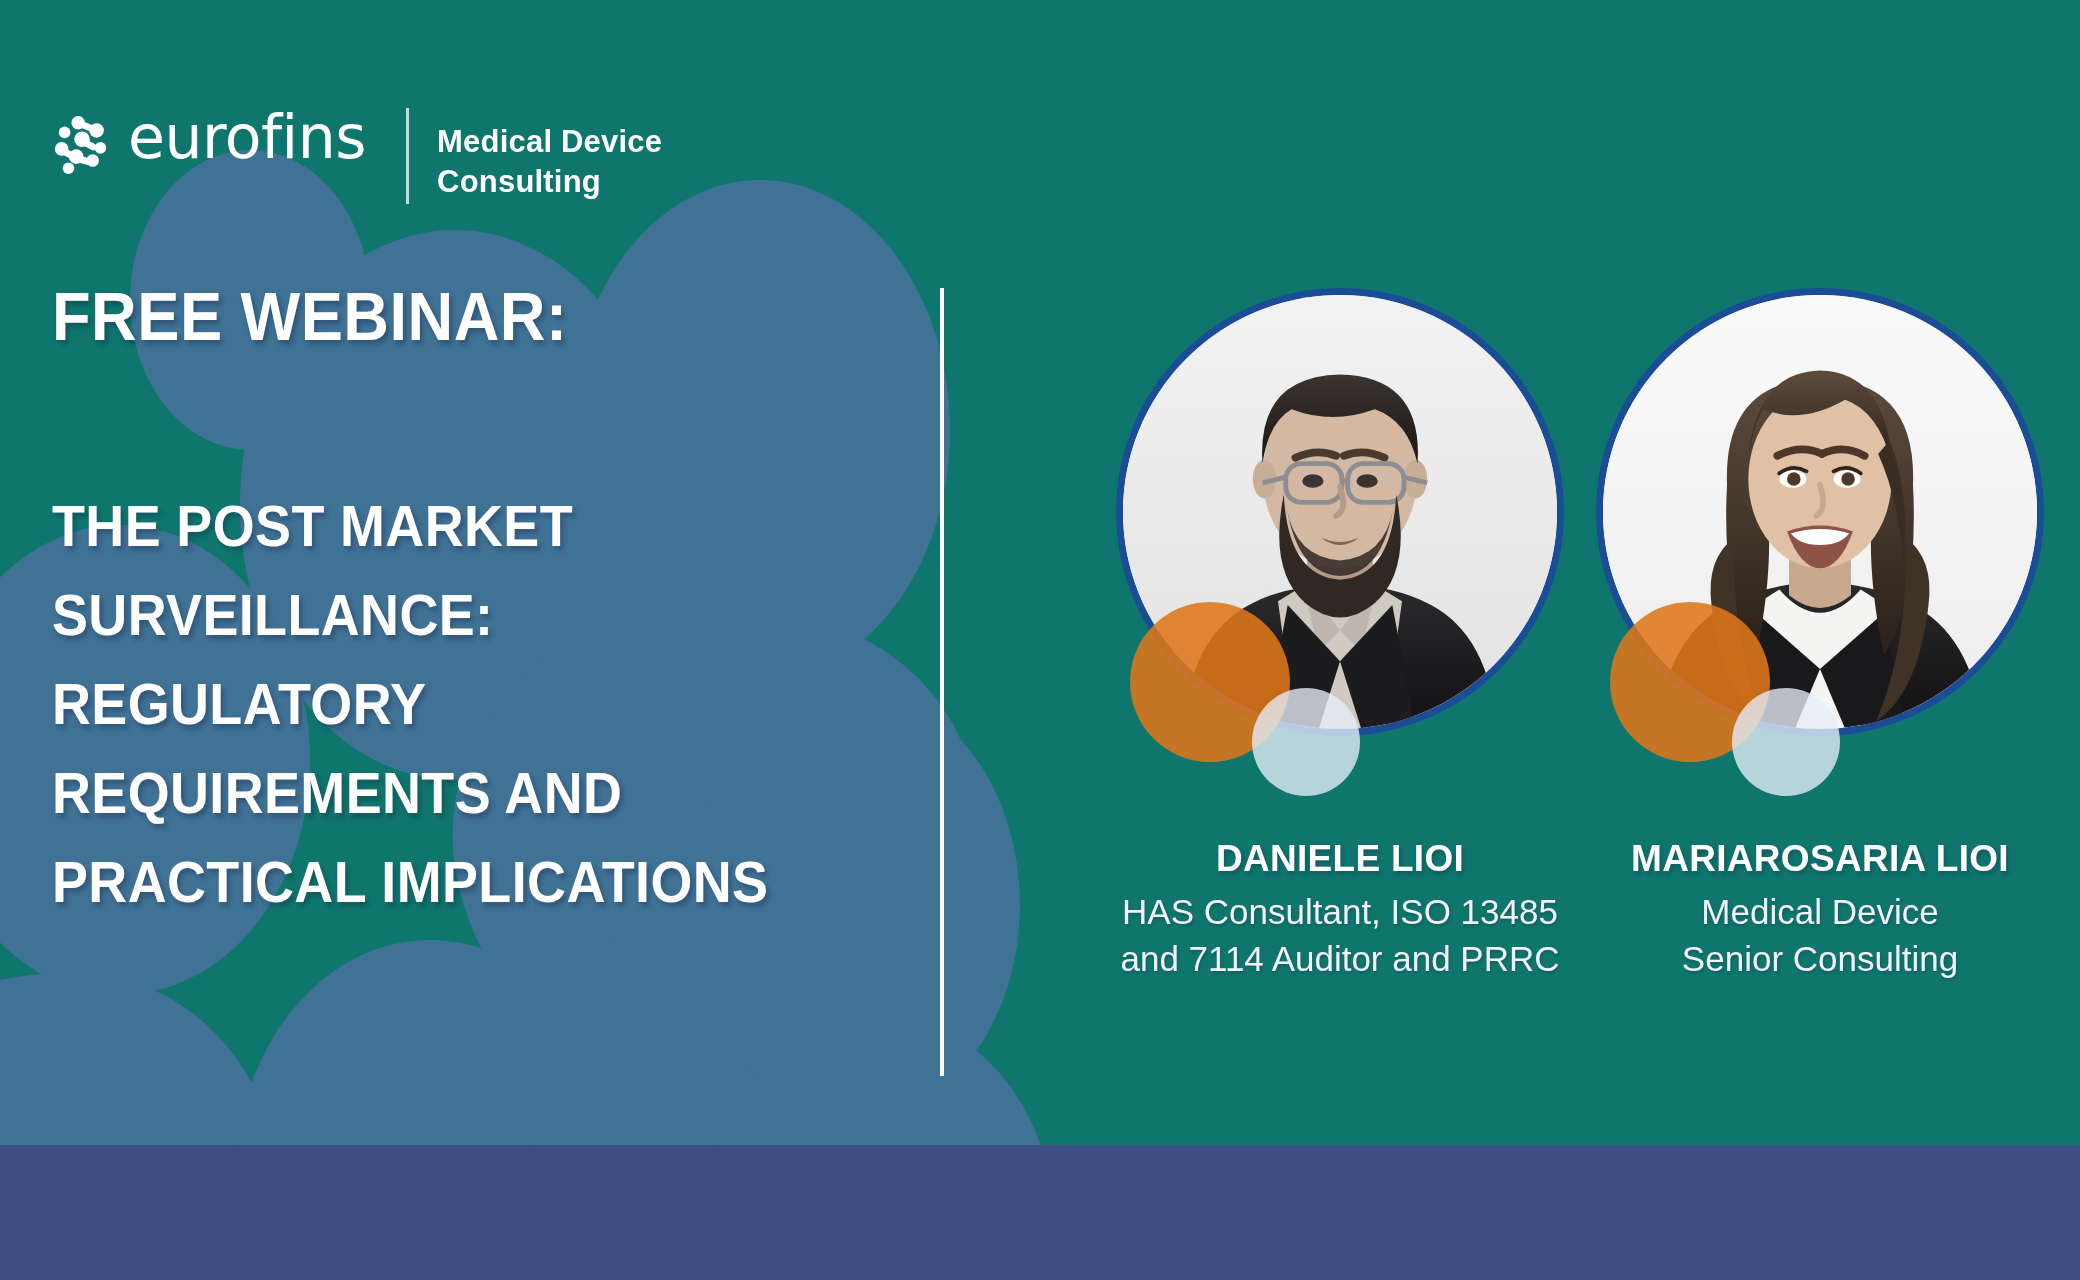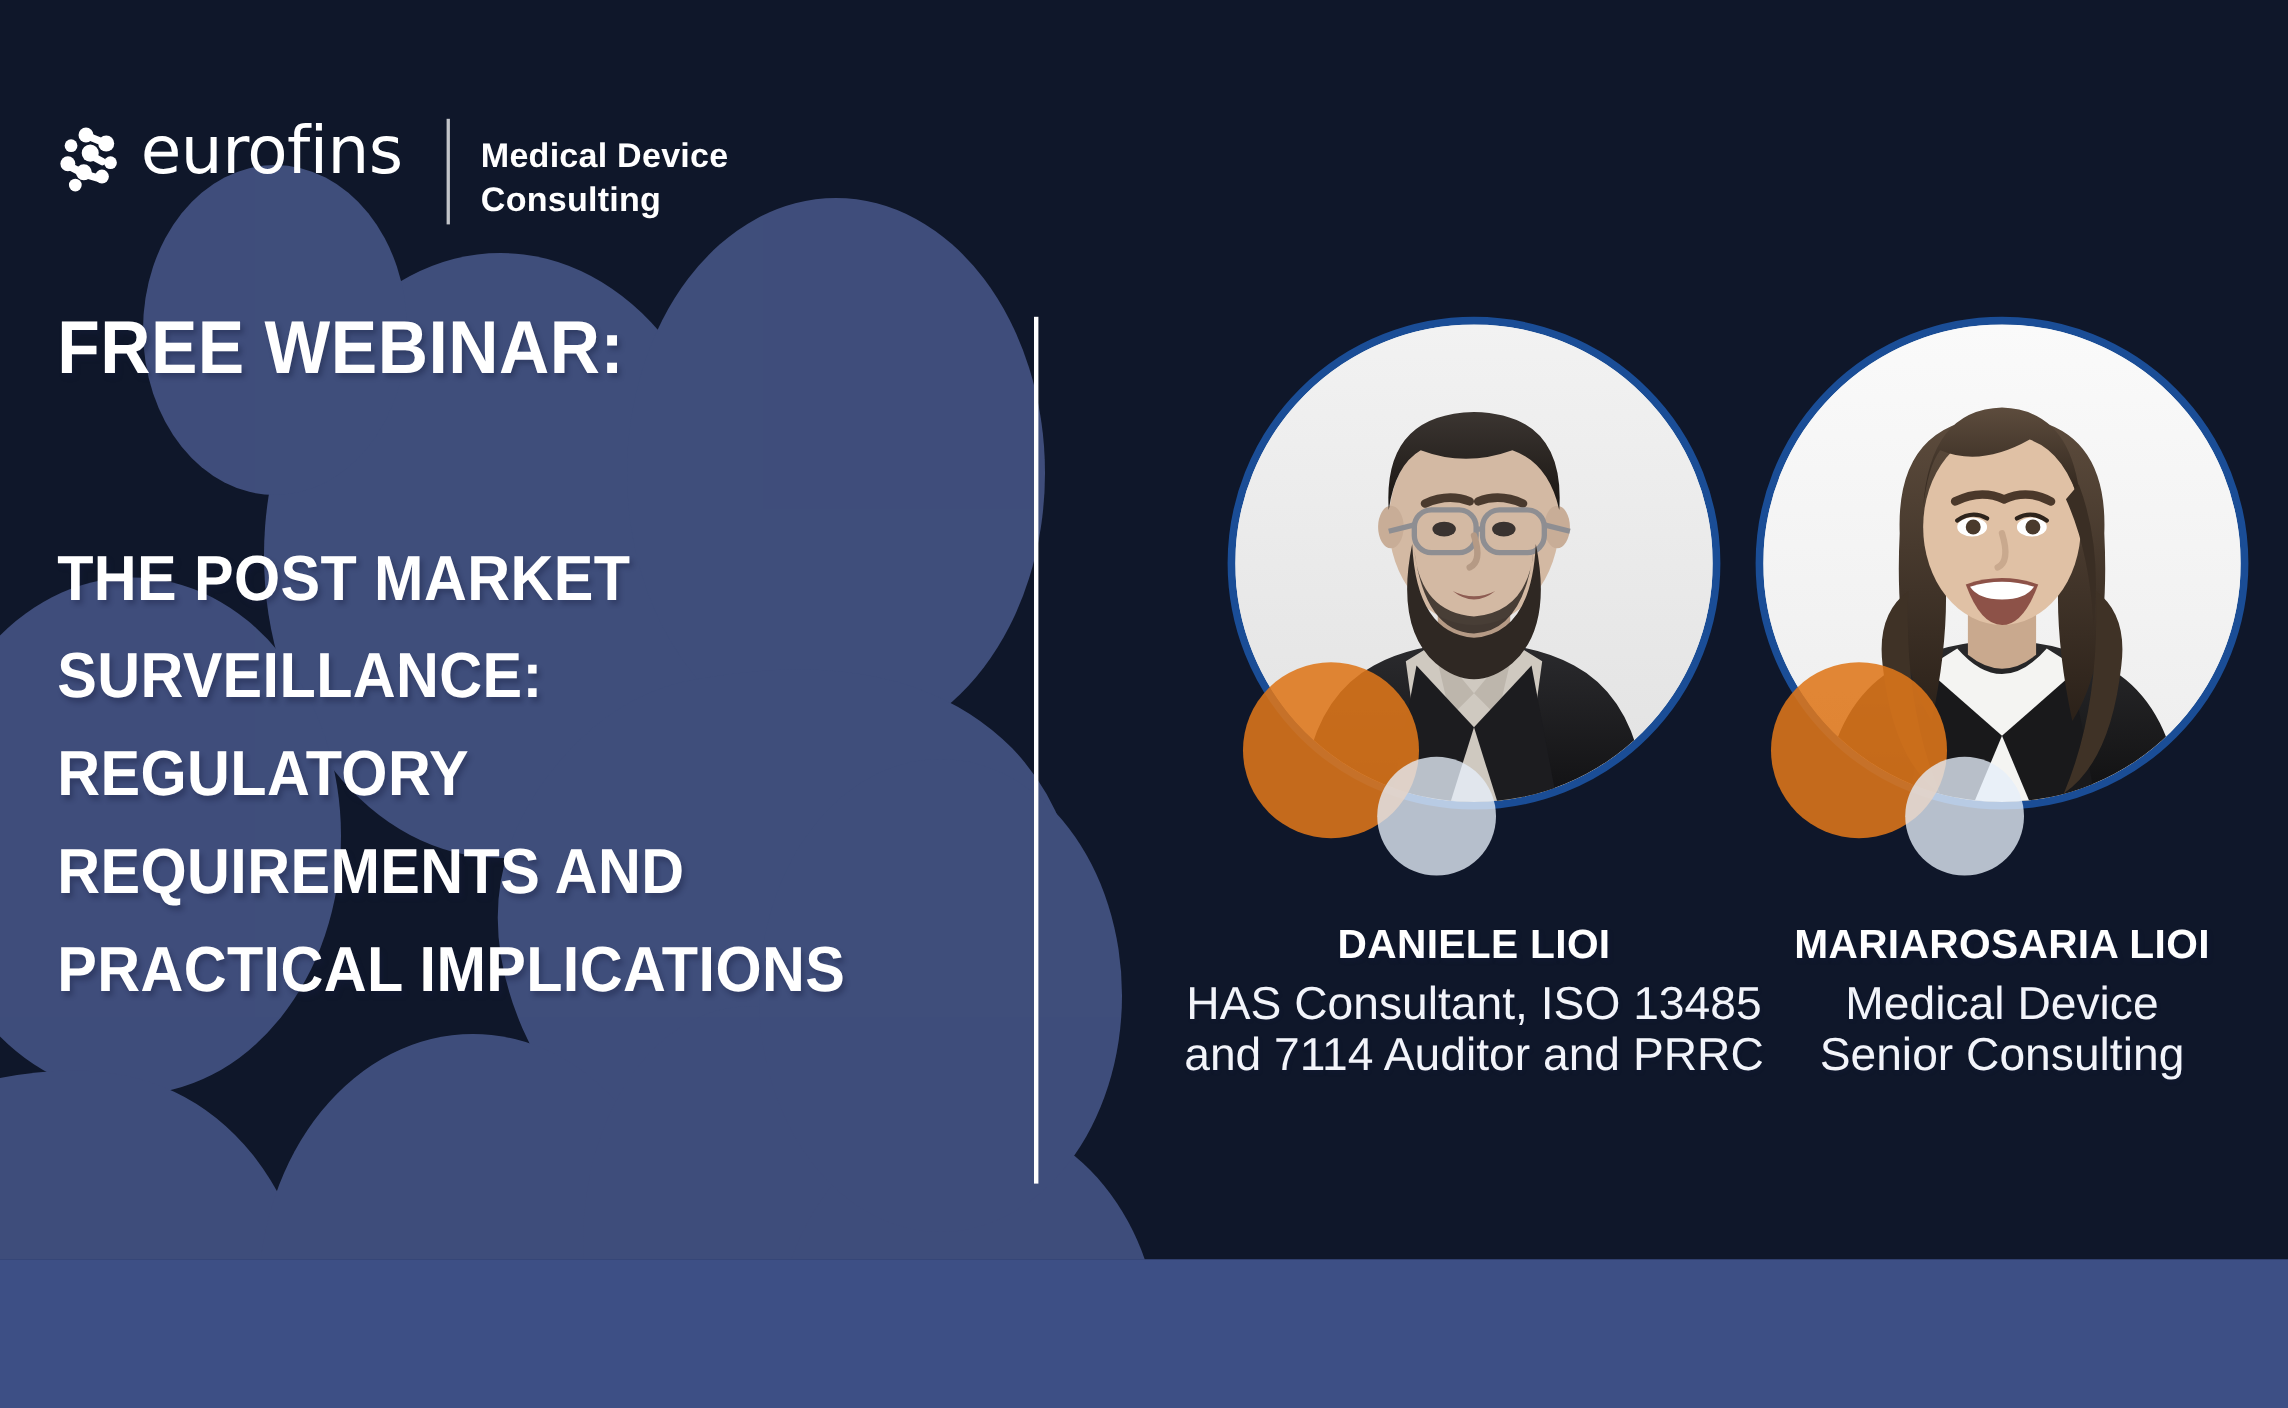--- a/index.html
+++ b/index.html
@@ -5,21 +5,21 @@
   html, body {
     margin: 0;
     padding: 0;
     background: #3d4f85;
   }
   #stage {
     position: relative;
     width: 2080px;
     height: 1145px;
     overflow: hidden;
-    background: #0f172a;
+    background: #0f766e;
     font-family: "Liberation Sans", sans-serif;
     -webkit-font-smoothing: antialiased;
   }
 
   
   .bg-layer {
     position: absolute;
     inset: 0;
     width: 2080px;
     height: 1280px;
@@ -171,21 +171,21 @@
     line-height: 46px;
     letter-spacing: 0.3px;
     margin-top: 100px;
     text-align: center;
     text-shadow: 2px 3px 4px rgba(20,28,60,0.3);
     white-space: nowrap;
   }
   .sp-role {
     color: #f2f4fa;
     font-weight: 400;
-    font-size: 42px;
+    font-size: 35px;
     line-height: 47px;
     text-align: center;
     margin-top: 6px;
     text-shadow: 1px 2px 3px rgba(20,28,60,0.25);
   }
   .sp-role .ln { display: block; white-space: nowrap; }
 </style>
 </head>
 <body>
 

